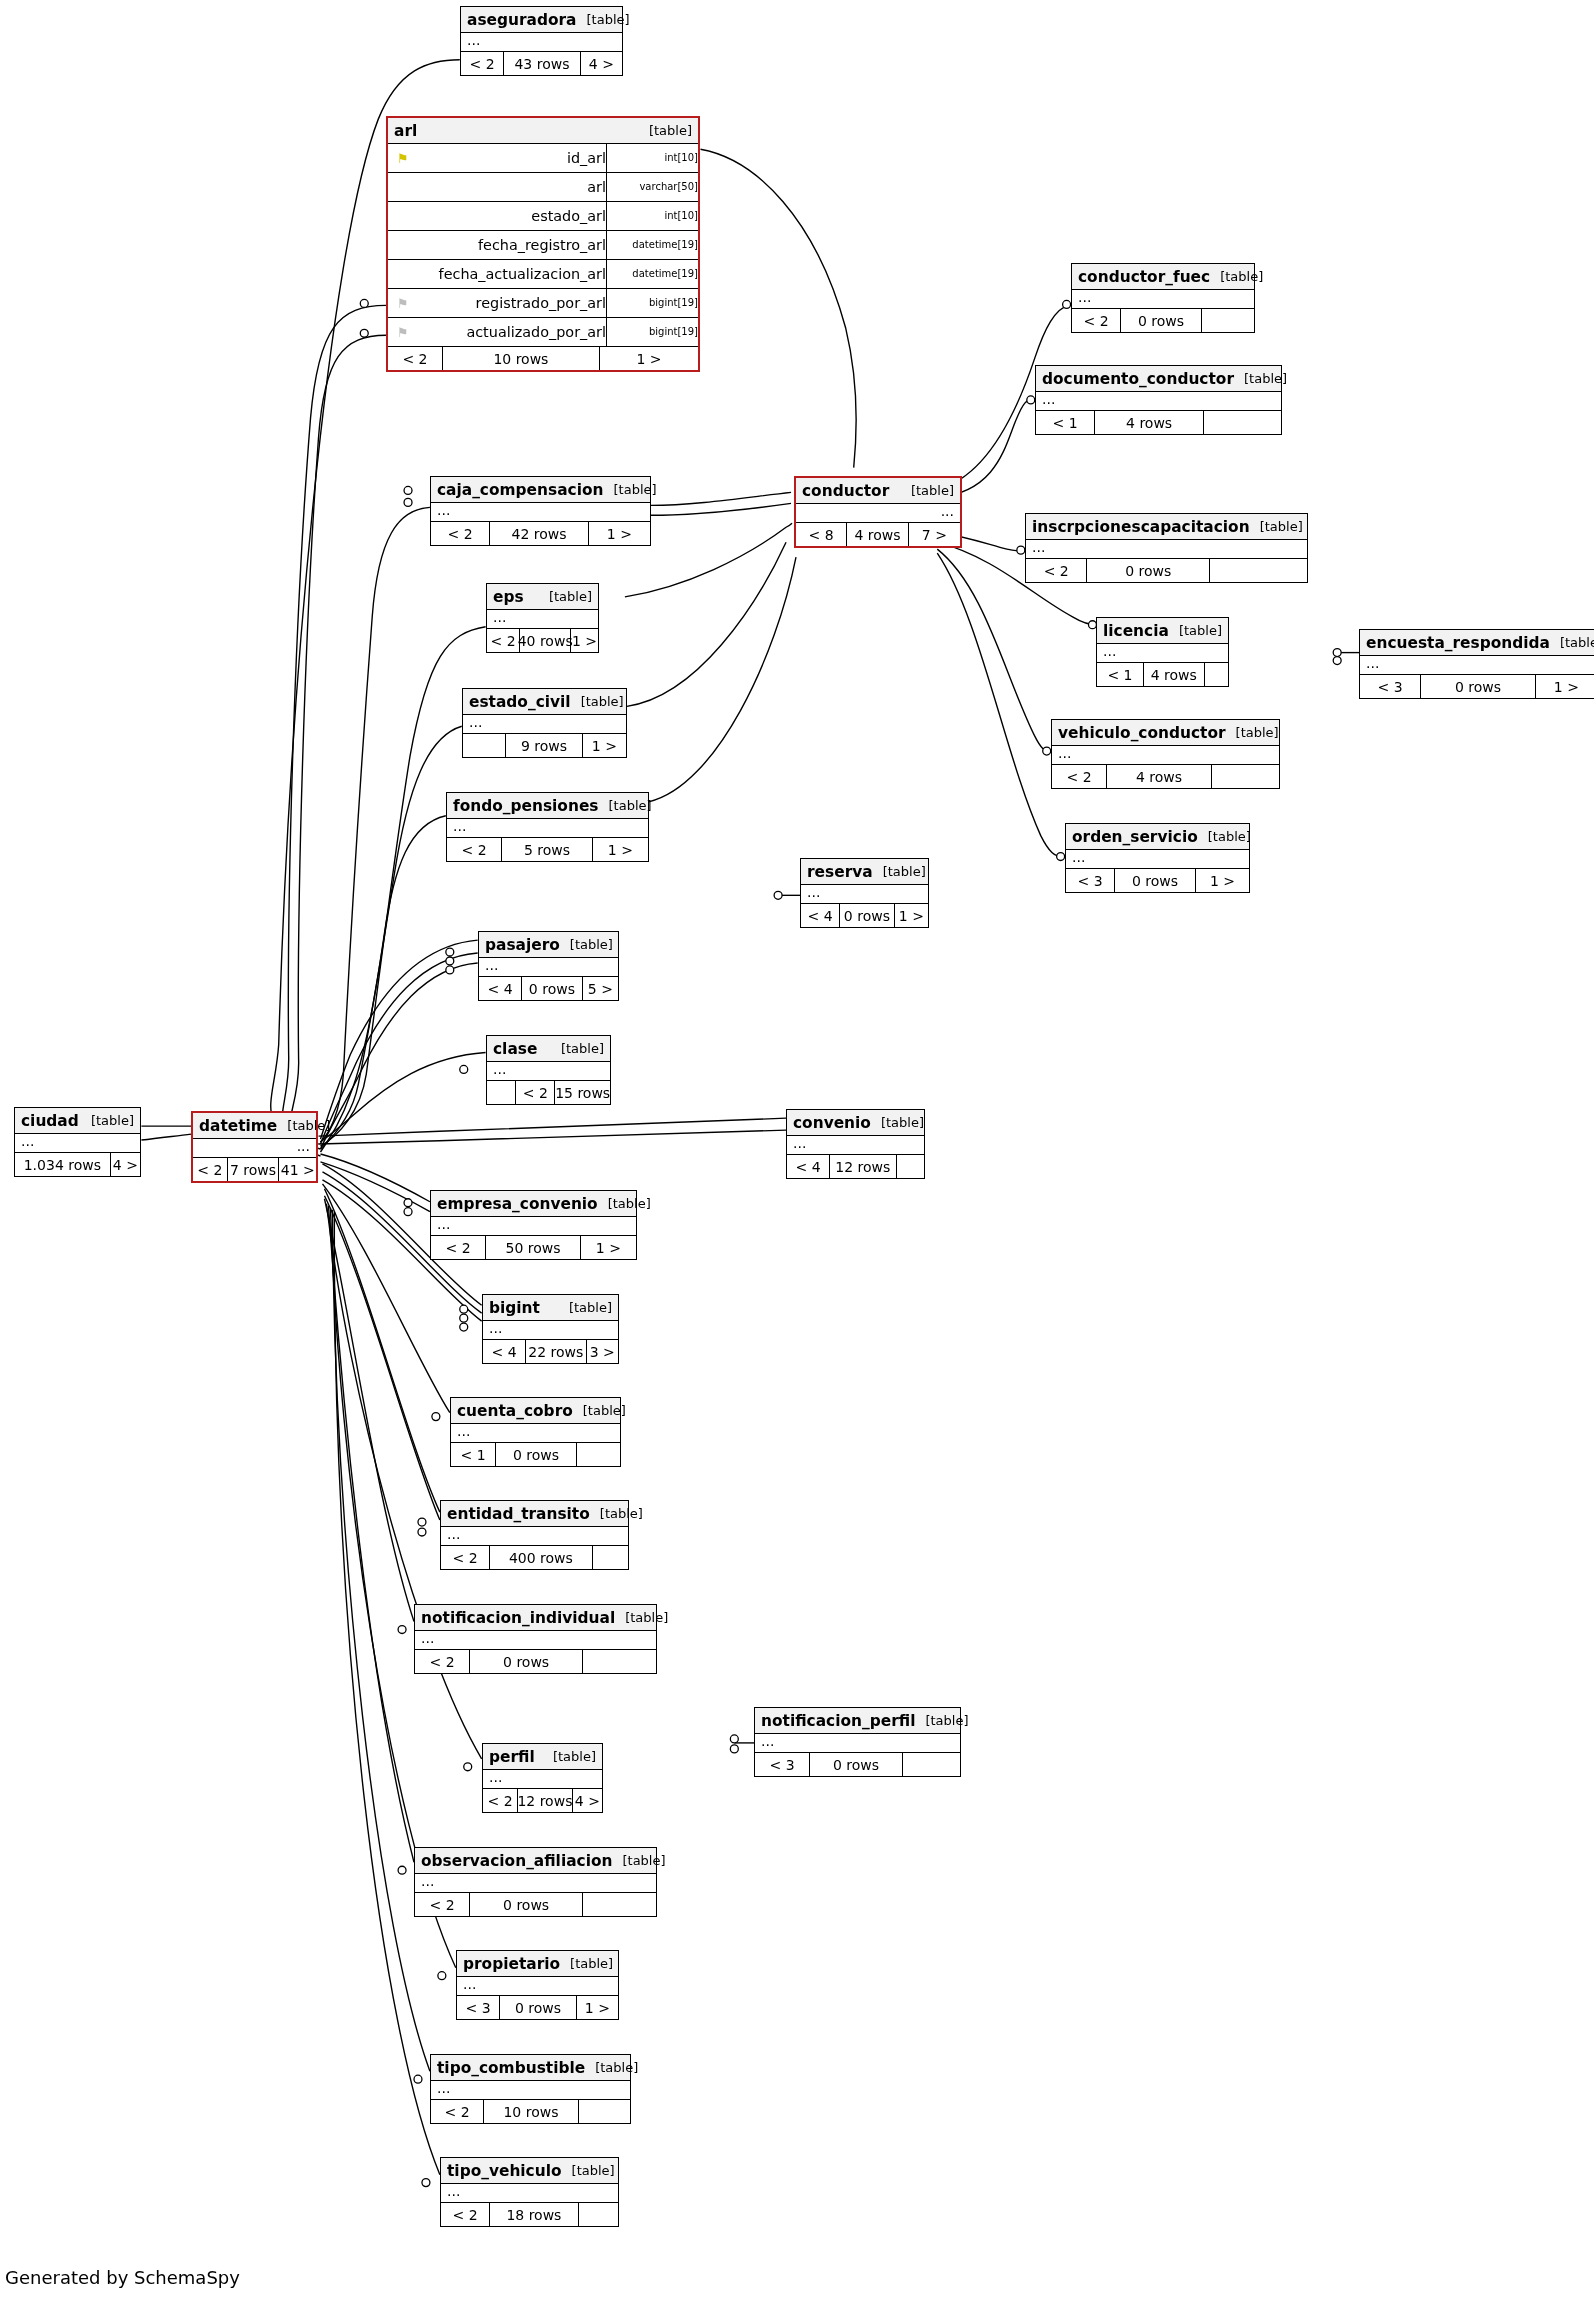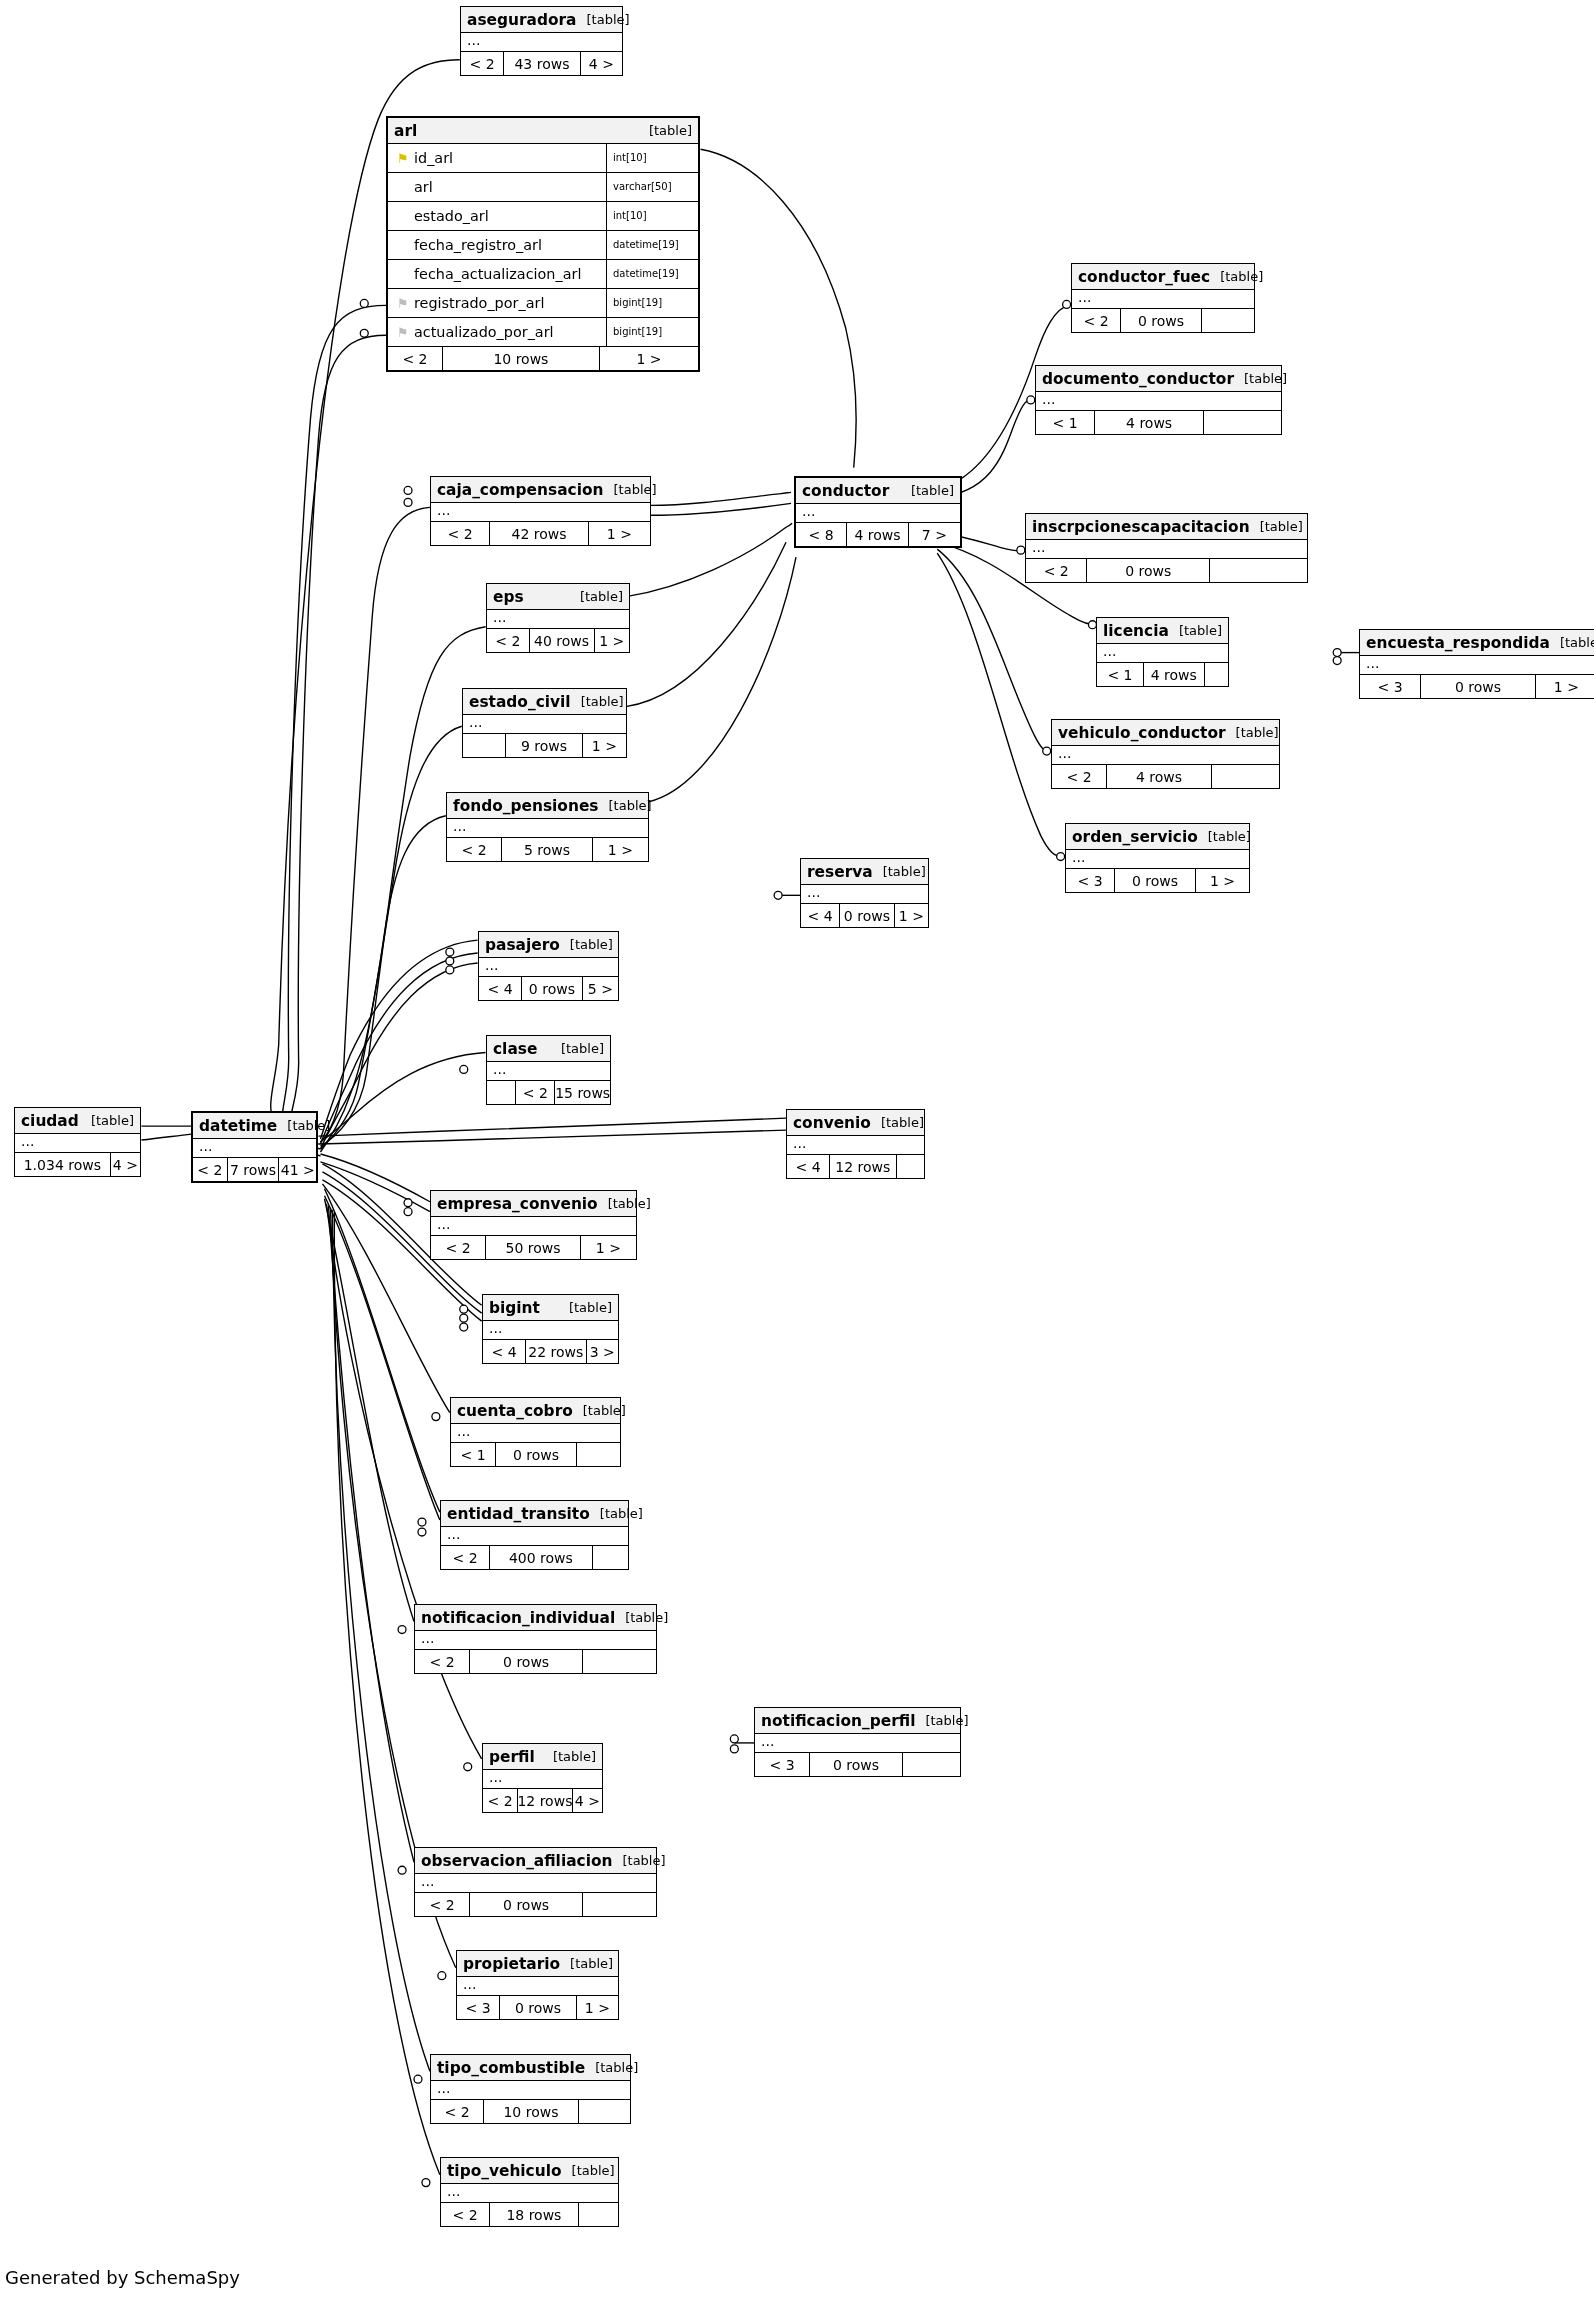--- a/index.html
+++ b/index.html
@@ -1,20 +1,20 @@
 <!DOCTYPE html>
 <html><head>
 <meta charset="utf-8">
 <style>
   html,body{margin:0;padding:0;background:#ffffff;}
   body{width:1595px;height:2301px;position:relative;font-family:"DejaVu Sans","Liberation Sans",sans-serif;}
   #canvas{position:absolute;left:0;top:0;width:1595px;height:2301px;}
   svg#edges{position:absolute;left:0;top:0;width:1595px;height:2301px;pointer-events:none;}
   .tbl{position:absolute;border:1px solid #000;background:#ffffff;box-sizing:border-box;}
-  .tbl.main{border:2px solid #000000;}
+  .tbl.main{border:2px solid #b91c1c;text-align:right;}
   .hdr{display:flex;align-items:center;justify-content:space-between;background:#f2f2f2;
        border-bottom:1px solid #000;padding:2px 6px;box-sizing:border-box;height:26px;}
   .hdr .nm{font-weight:bold;font-size:15.4px;color:#000;white-space:nowrap;}
   .hdr .tg{font-size:13px;color:#000;white-space:nowrap;padding-left:10px;}
   .rowsdots{height:19px;border-bottom:1px solid #000;background:#fff;font-size:14px;color:#000;
             padding:0 6px;line-height:14px;box-sizing:border-box;}
   .foot{display:flex;height:23px;box-sizing:border-box;background:#fff;}
   .foot > div{border-right:1px solid #000;display:flex;align-items:center;justify-content:center;
               font-size:14px;color:#000;box-sizing:border-box;white-space:nowrap;}
   .foot > div:last-child{border-right:none;}
@@ -257,21 +257,21 @@
         <span class="nm">inscrpcionescapacitacion</span>
         <span class="tg">[table]</span>
       </div>
       <div class="rowsdots">...</div>
       <div class="foot">
         <div class="fcol-l" style="width: 21.831%;">&lt; 2</div>
         <div class="fcol-l" style="width: 43.662%;">0 rows</div>
         <div class="fcol-l" style="width: 34.507%;"></div>
       </div>
     </div>
-    <div class="tbl" style="left: 486px; top: 583px; width: 144px;">
+    <div class="tbl" style="left: 486px; top: 583px; width: 113px;">
       <div class="hdr">
         <span class="nm">eps</span>
         <span class="tg">[table]</span>
       </div>
       <div class="rowsdots">...</div>
       <div class="foot">
         <div class="fcol-l" style="width: 30%;">&lt; 2</div>
         <div class="fcol-l" style="width: 45.7143%;">40 rows</div>
         <div class="fcol-l" style="width: 24.2857%;">1 &gt;</div>
       </div>

